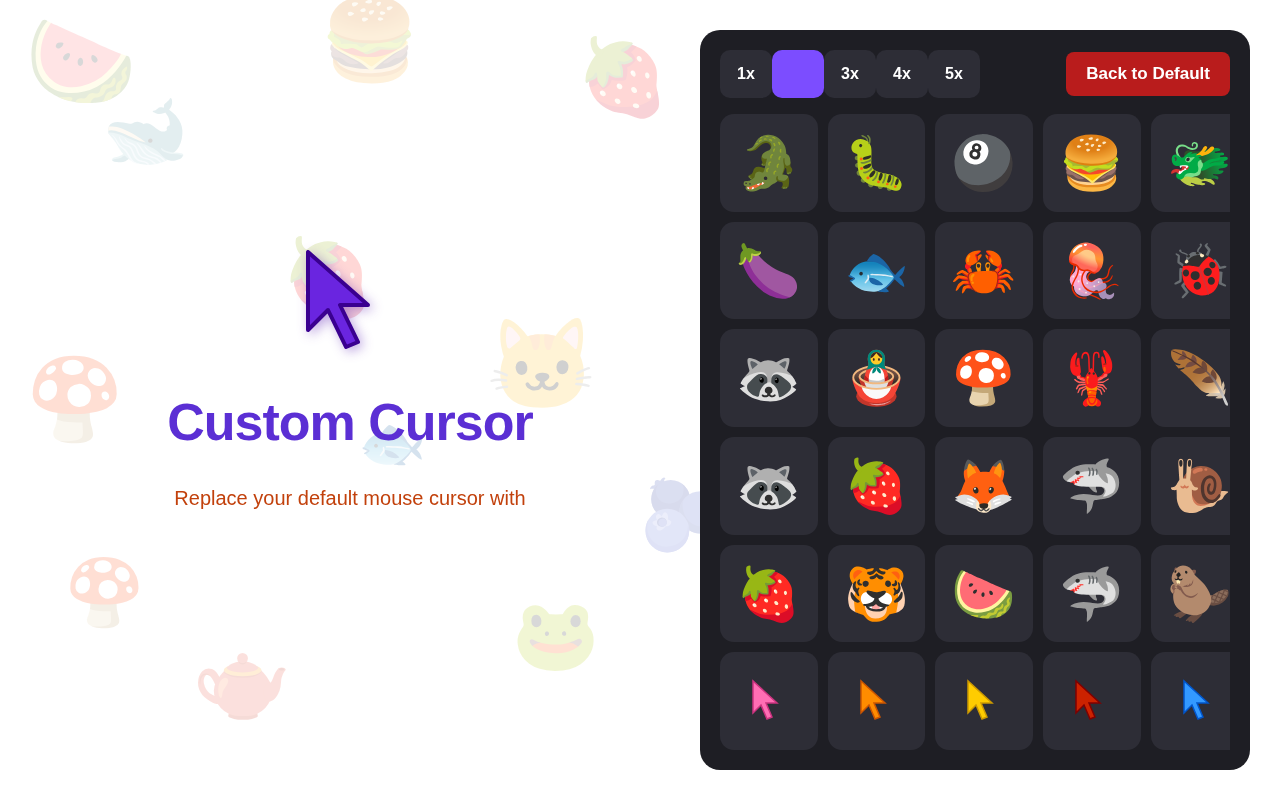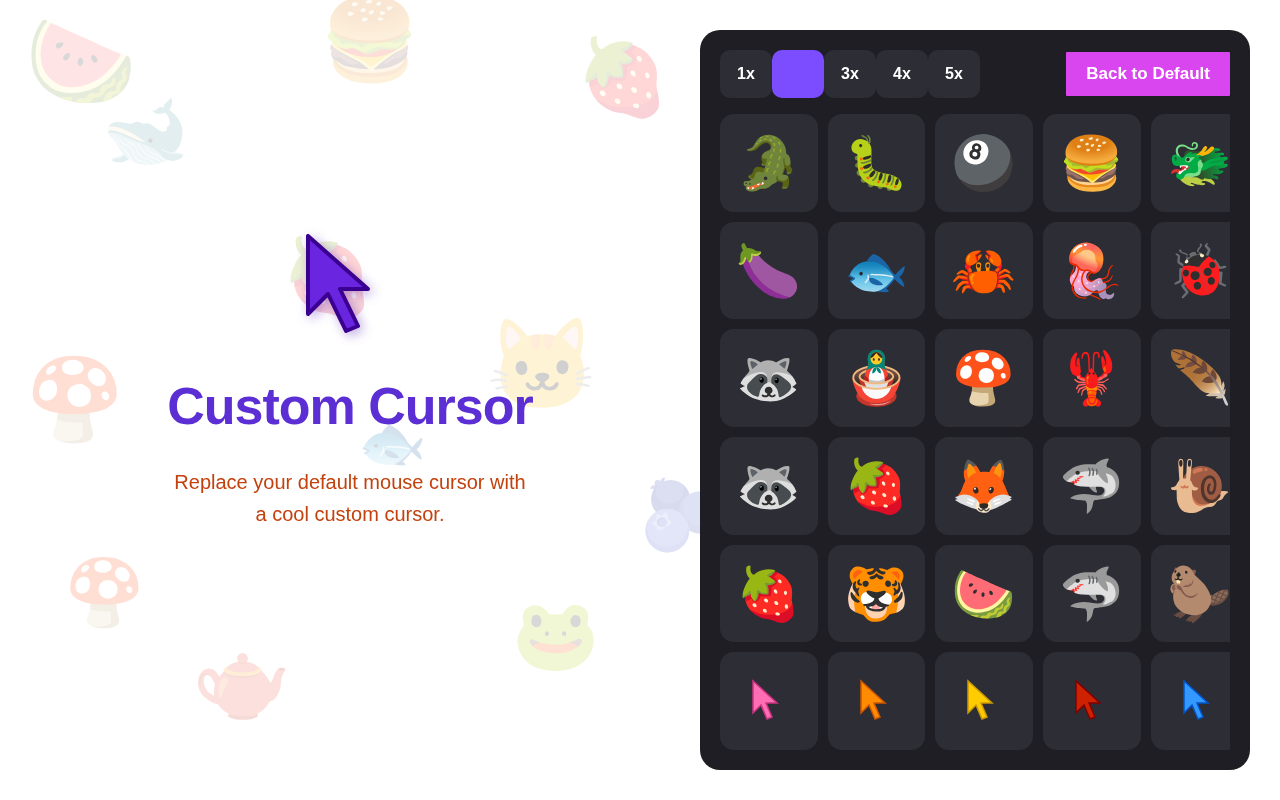--- a/index.html
+++ b/index.html
@@ -108,24 +108,24 @@
     .color-swatch {
       width: 52px;
       height: 48px;
       border-radius: 10px;
       cursor: pointer;
       border: none;
     }
 
     .back-default-btn {
       margin-left: auto;
-      background: #d946ef;
+      background: #b91c1c;
       color: #ffffff;
       border: none;
-      border-radius: 1px;
+      border-radius: 8px;
       padding: 12px 20px;
       font-size: 17px;
       font-weight: 700;
       cursor: pointer;
       white-space: nowrap;
     }
 
     
     .cursor-grid {
       display: grid;
@@ -180,21 +180,20 @@
     <svg class="purple-cursor" width="120" height="120" viewBox="0 0 120 120" fill="none" xmlns="http://www.w3.org/2000/svg">
 
       <path d="M18 10 L18 88 L38 68 L56 105 L68 100 L50 63 L78 63 Z" fill="#6a25e0" stroke="#3a0090" stroke-width="4" stroke-linejoin="round"></path>
     </svg>
   </div>
 
   <h1 class="title-text">Custom Cursor</h1>
 
   <p class="subtitle-text">
     <span>Replace your default mouse cursor with</span><br>
-    <span>a cool custom cursor.</span>
   </p>
 </div>
 
 <div class="right-panel">
 
   <div class="toolbar">
     <button class="size-btn">1x</button>
     <div class="color-swatch" style="background:#7c4dff;"></div>
     <button class="size-btn">3x</button>
     <button class="size-btn">4x</button>

